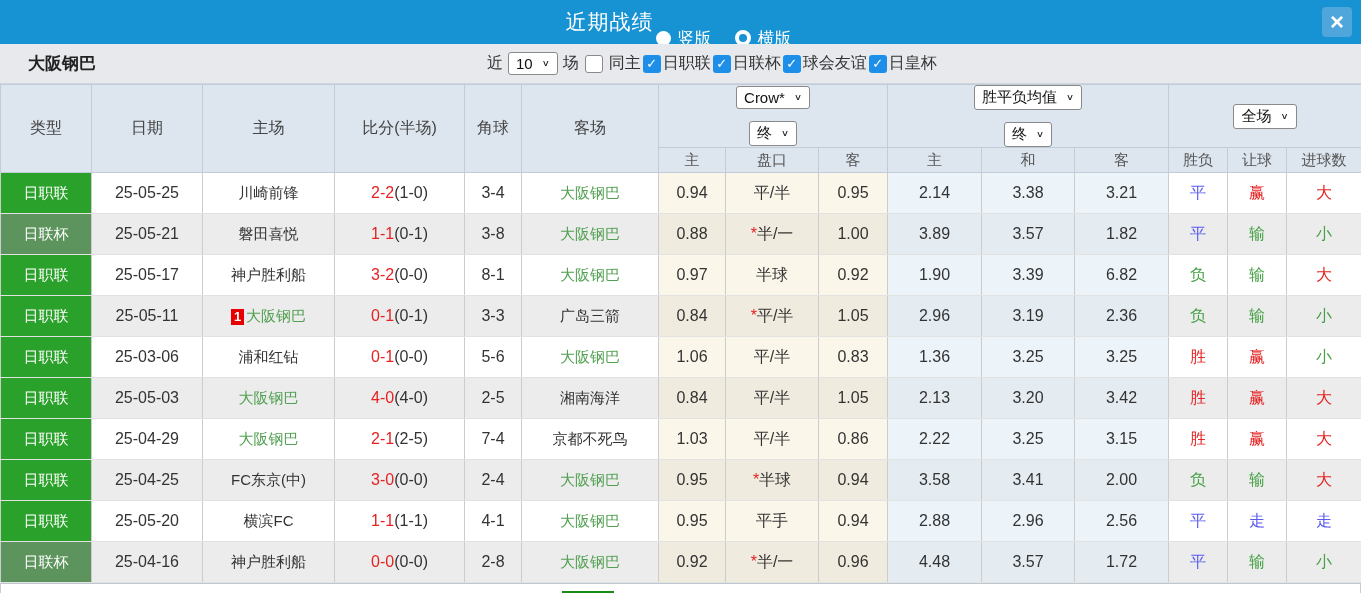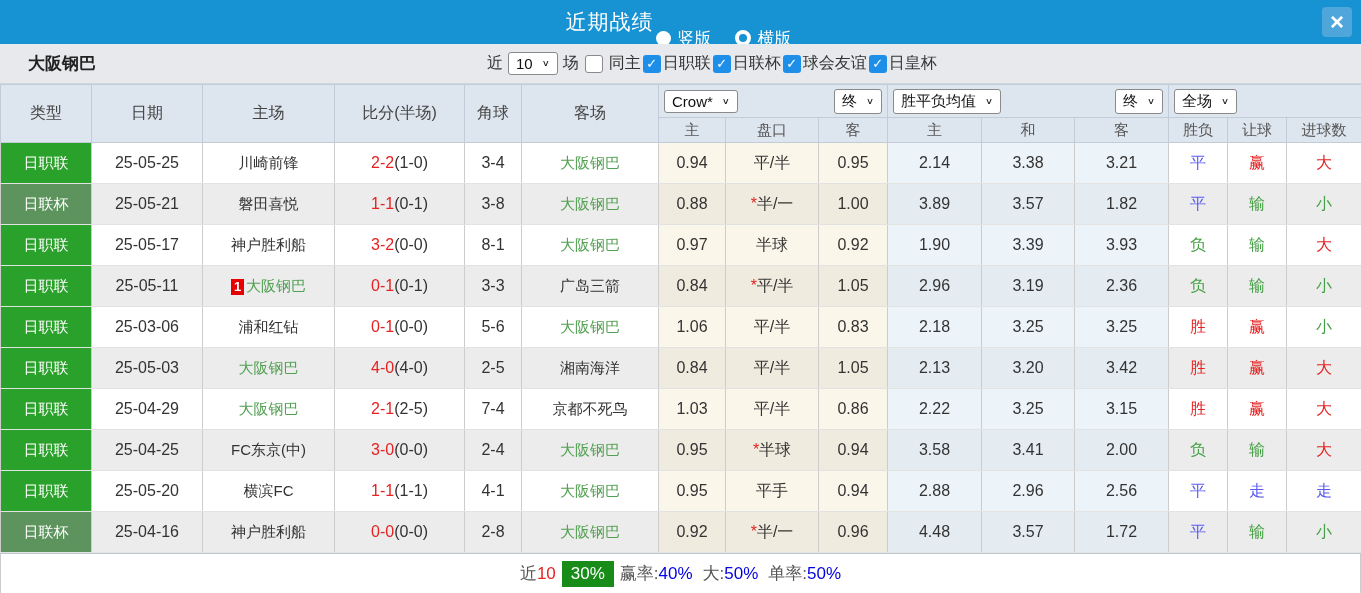--- a/index.html
+++ b/index.html
@@ -46,21 +46,21 @@
   .checkbox.unchecked { background:#fff; border:1px solid #8a8a8a; margin:0 6px; }
   
   table { border-collapse:collapse; table-layout:fixed; width:1361px; }
   thead th, thead td {
     background:#dde5ef; border:1px solid #c2ccd8; font-weight:normal;
     color:#444; text-align:center; padding:0;
   }
   thead tr.dd-row td, thead th[rowspan] { font-size:16px; }
   thead tr.dd-row td { height:33px; }
   thead tr.sub-row th { height:25px; font-size:15px; color:#555; }
-  .dd-wrap { display:flex; align-items:center; justify-content:space-between; gap:12px; }
+  .dd-wrap { display:flex; align-items:center; justify-content:space-between; gap:12px;flex-direction:column; }
   tbody td {
     height:41px; text-align:center; font-size:16px; color:#333;
     border-right:1px solid #ccc; border-bottom:1px solid #e2e2e2; padding:0;
     overflow:hidden; white-space:nowrap;
   }
   tbody td:first-child { border-left:1px solid #ccc; }
   tbody tr:nth-child(odd) td { background:#fff; }
   tbody tr:nth-child(even) td { background:#ececec; }
   tbody tr:nth-child(odd) td.col-odds { background:#fbf6ea; }
   tbody tr:nth-child(even) td.col-odds { background:#f0ebdf; }
@@ -250,21 +250,21 @@
     <td>25-05-17</td>
     <td><span class="team">神户胜利船</span></td>
     <td><span class="score-ft">3-2</span><span class="score-ht">(0-0)</span></td>
     <td>8-1</td>
     <td><span class="team focus-team">大阪钢巴</span></td>
     <td class="col-odds">0.97</td>
     <td class="col-odds"><span>半球</span></td>
     <td class="col-odds">0.92</td>
     <td class="col-avg">1.90</td>
     <td class="col-avg">3.39</td>
-    <td class="col-avg">3.93</td>
+    <td class="col-avg">6.82</td>
     <td class="c-green">负</td>
     <td class="c-green">输</td>
     <td class="c-red">大</td>
   </tr>
 
   <tr>
     <td class="type-j1"><span>日职联</span></td>
     <td>25-05-11</td>
     <td><span class="redcard">1</span><span class="team focus-team">大阪钢巴</span></td>
     <td><span class="score-ft">0-1</span><span class="score-ht">(0-1)</span></td>
@@ -284,21 +284,21 @@
   <tr>
     <td class="type-j1"><span>日职联</span></td>
     <td>25-03-06</td>
     <td><span class="team">浦和红钻</span></td>
     <td><span class="score-ft">0-1</span><span class="score-ht">(0-0)</span></td>
     <td>5-6</td>
     <td><span class="team focus-team">大阪钢巴</span></td>
     <td class="col-odds">1.06</td>
     <td class="col-odds"><span>平/半</span></td>
     <td class="col-odds">0.83</td>
-    <td class="col-avg">2.18</td>
+    <td class="col-avg">1.36</td>
     <td class="col-avg">3.25</td>
     <td class="col-avg">3.25</td>
     <td class="c-red">胜</td>
     <td class="c-red">赢</td>
     <td class="c-green">小</td>
   </tr>
 
   <tr>
     <td class="type-j1"><span>日职联</span></td>
     <td>25-05-03</td>

